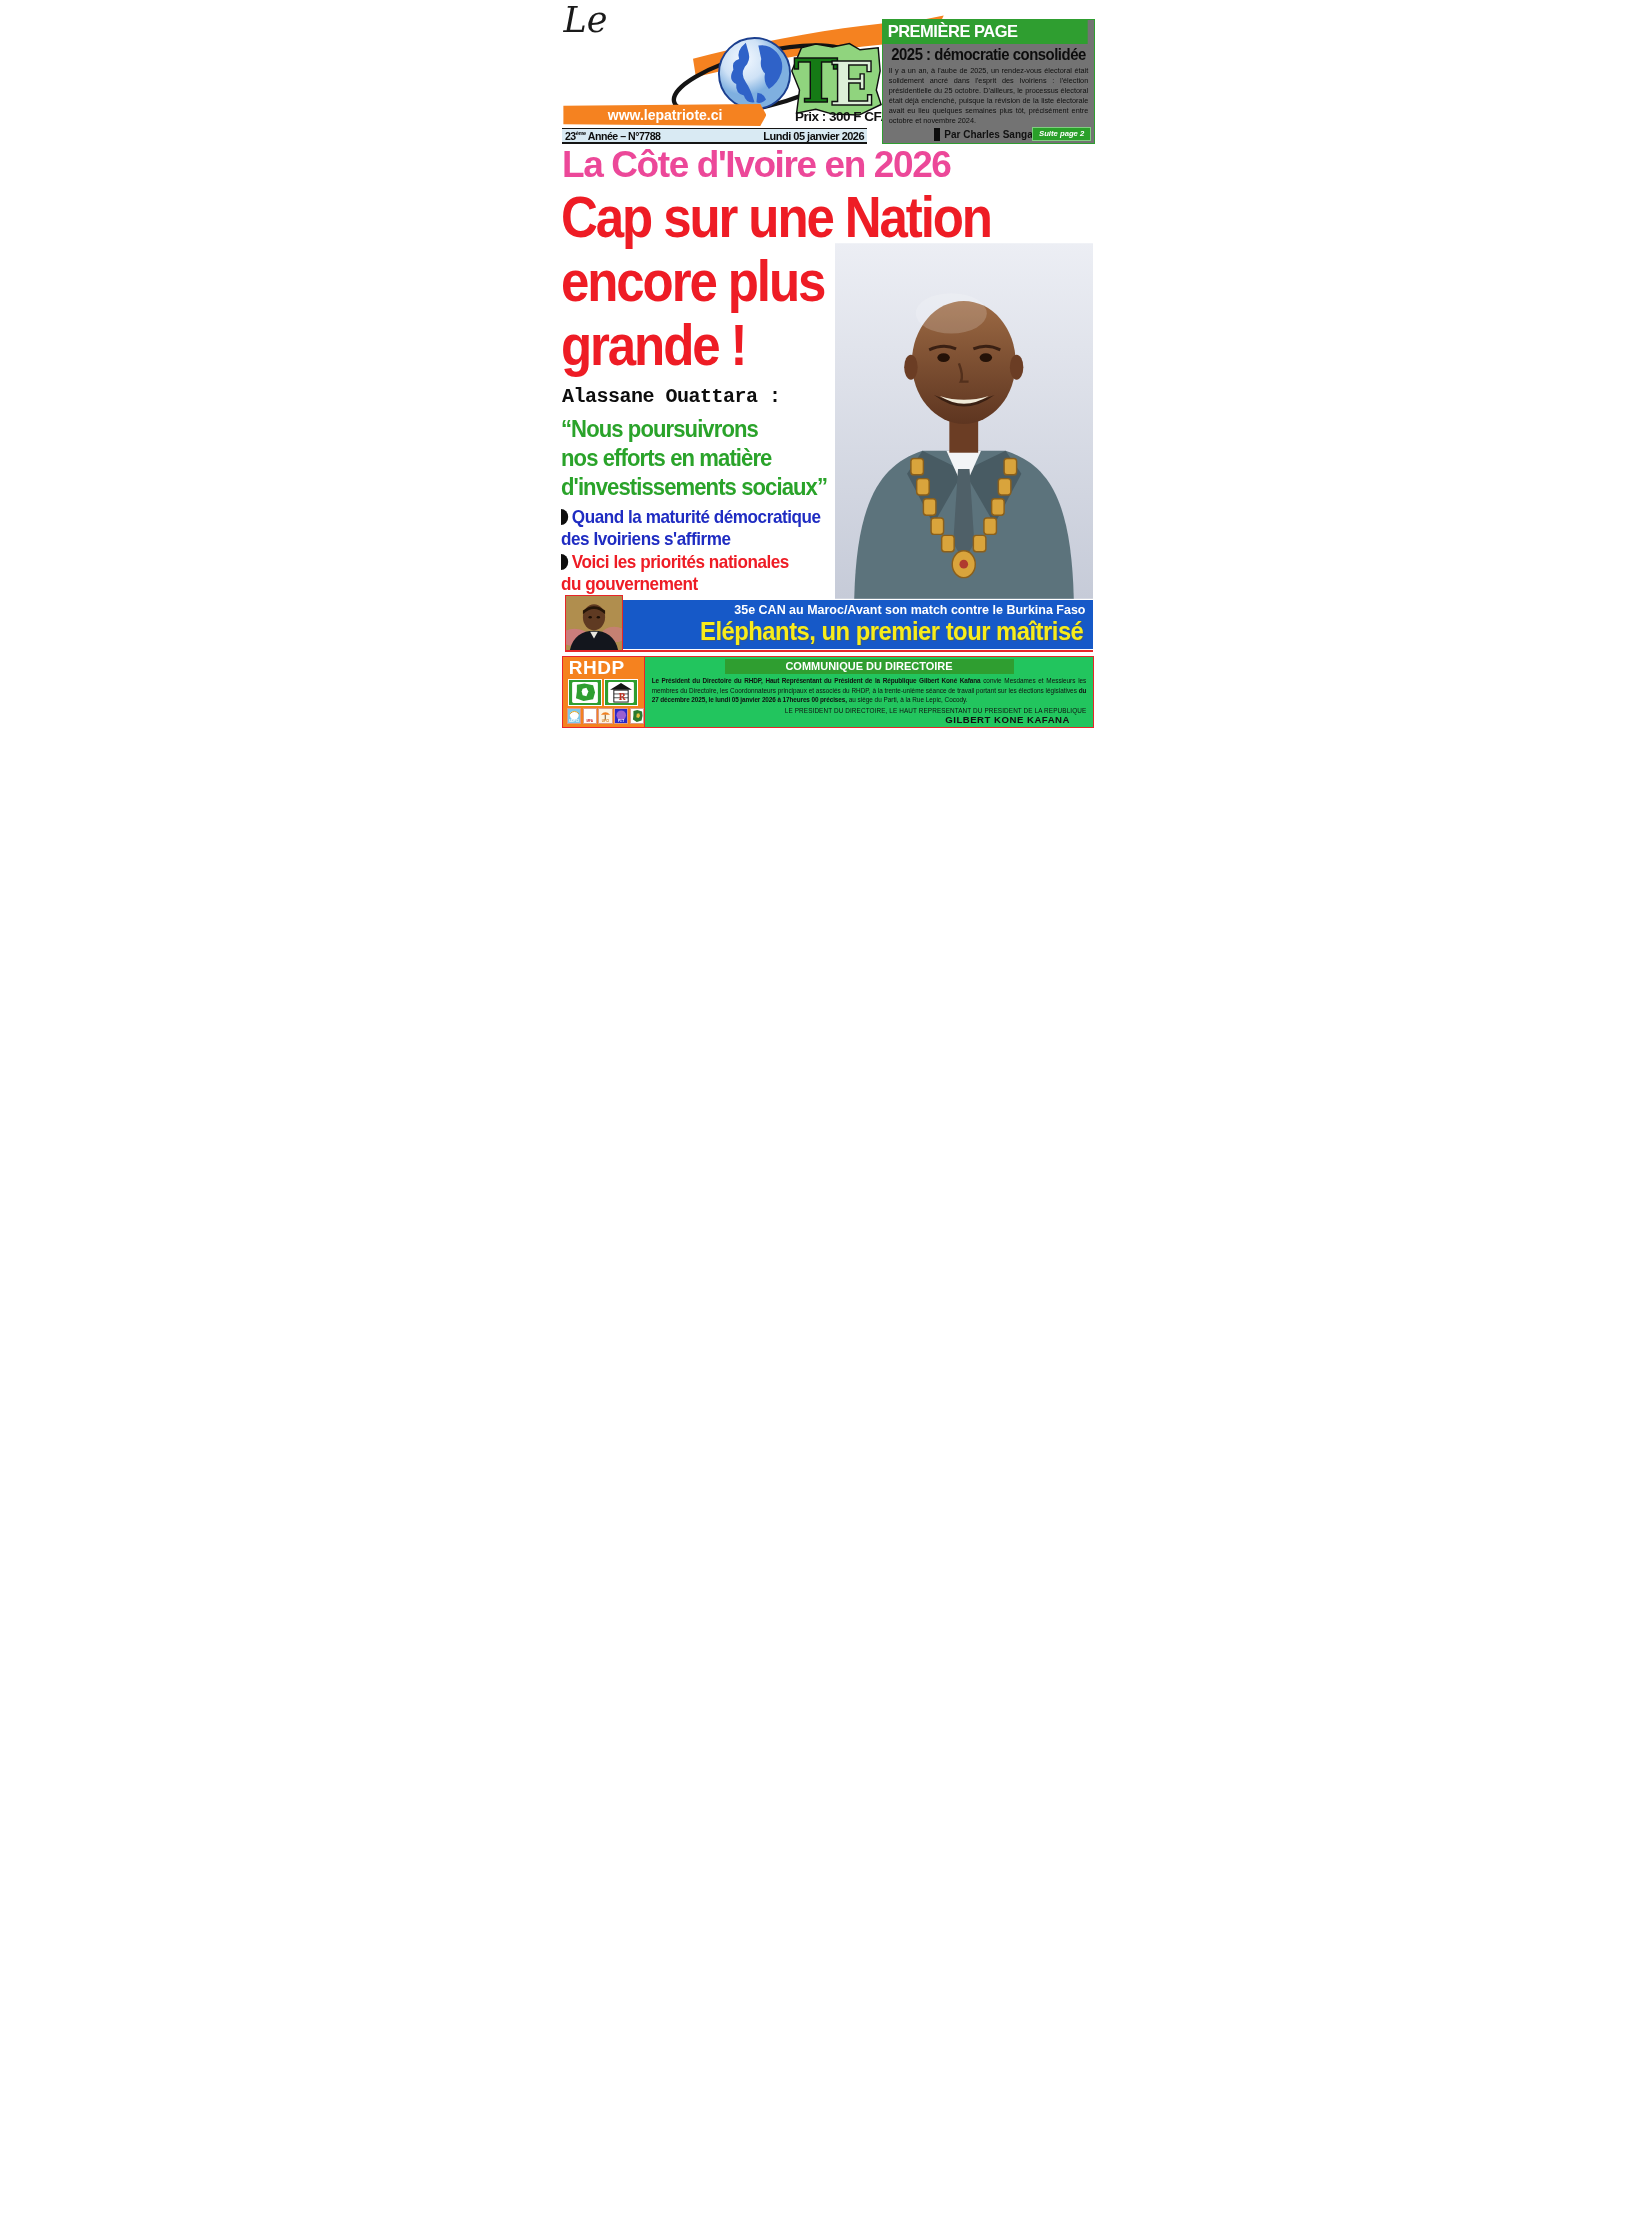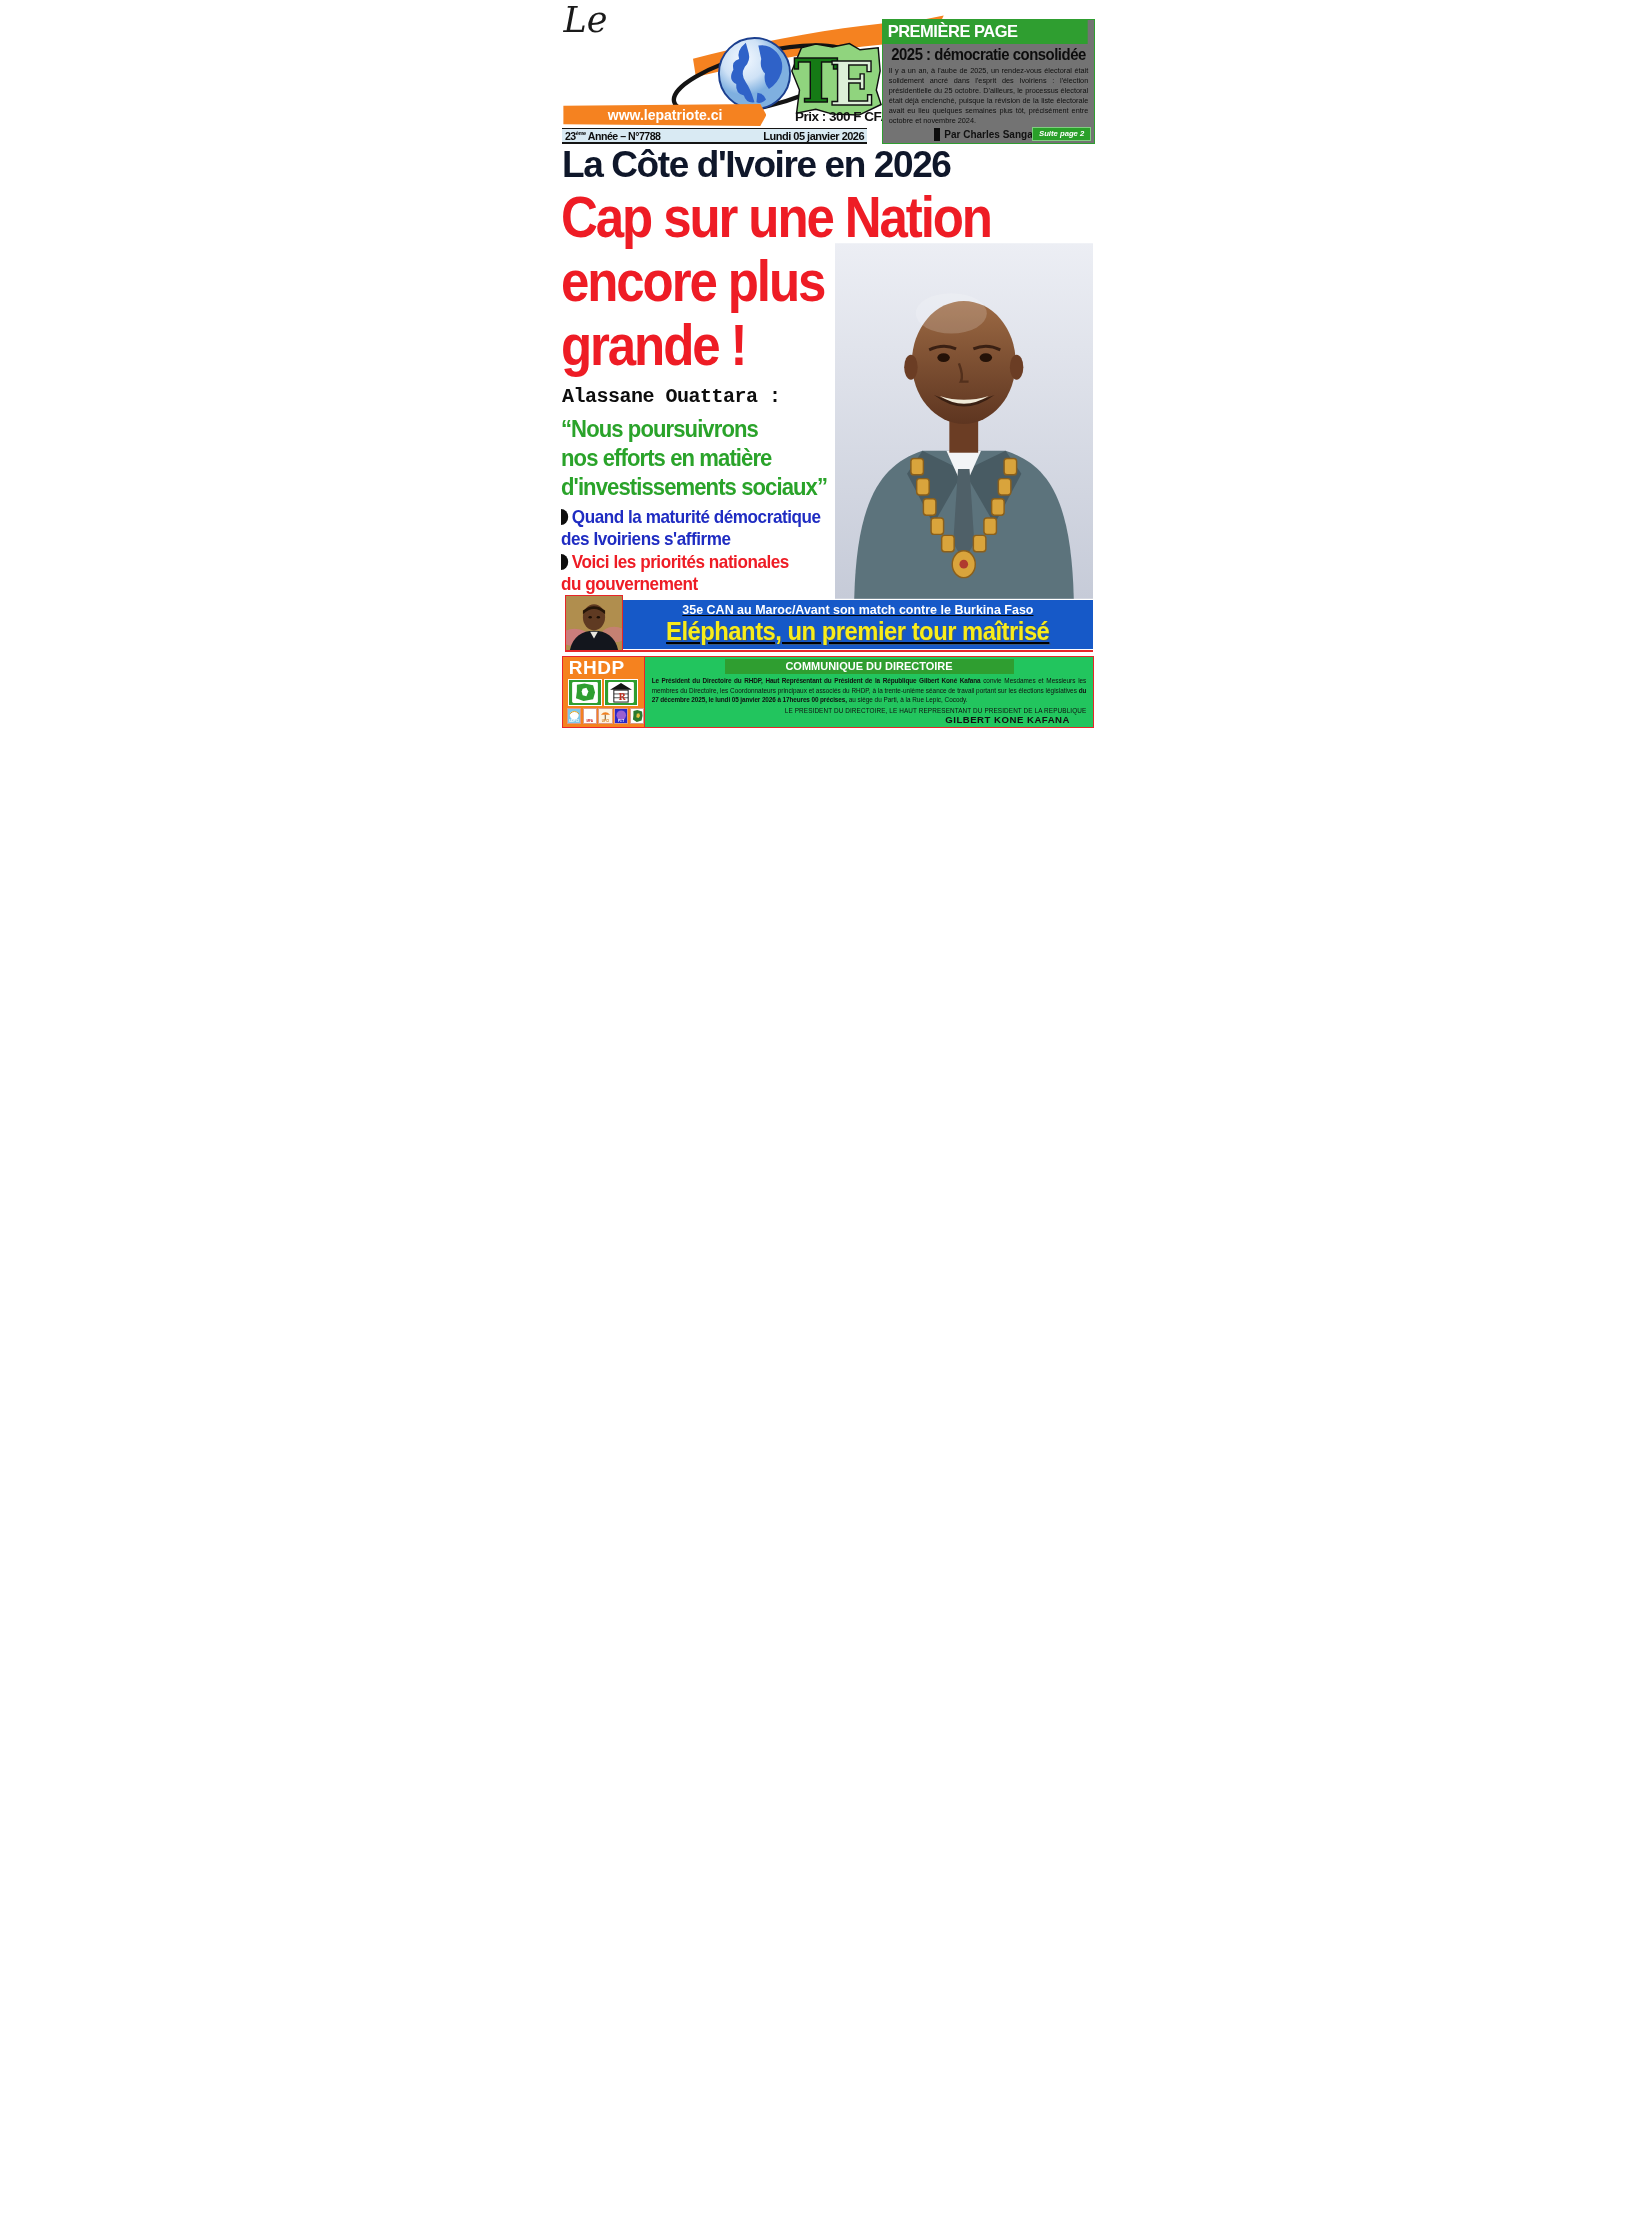--- a/index.html
+++ b/index.html
@@ -36,41 +36,41 @@
 
   
   .date-bar{left:13px;top:128px;width:305px;height:16.4px;background:#d9eaf3;z-index:6;
             border-top:1.9px solid #141414;border-bottom:2.4px double #141414;
             display:flex;justify-content:space-between;align-items:center;padding:0 2.9px;box-sizing:border-box;}
   .date-bar .ed{font-weight:bold;font-size:10.6px;color:#0d0d0d;letter-spacing:-0.5px;}
   .date-bar .ed sup{font-size:5.8px;}
   .date-bar .dt{font-weight:bold;font-size:11px;color:#0d0d0d;letter-spacing:-0.5px;}
 
   
-  .kicker-blue{left:13px;top:146px;font-size:37px;font-weight:bold;color:#0f172a;
+  .kicker-blue{left:13px;top:146px;font-size:37px;font-weight:bold;color:#ec4899;
                letter-spacing:-1.4px;line-height:1;z-index:5;white-space:nowrap;}
   .headline-red{left:11.5px;top:185px;z-index:5;color:#ee1c25;font-weight:bold;font-size:58px;
                 line-height:64px;letter-spacing:-2.4px;transform:scaleX(0.88);transform-origin:left top;white-space:nowrap;}
   .speaker{left:13px;top:385px;font-size:20px;font-weight:bold;color:#0d0d0d;letter-spacing:-0.5px;z-index:5;font-family:Liberation Mono, monospace;}
   .quote-green{left:11.5px;top:414px;color:#2aa32a;font-weight:bold;font-size:24px;line-height:29px;
                letter-spacing:-1px;transform:scaleX(0.92);transform-origin:left top;z-index:5;white-space:nowrap;}
   .bullets{z-index:5;font-weight:bold;font-size:19px;line-height:22px;letter-spacing:-0.5px;
            transform:scaleX(0.9);transform-origin:left top;white-space:nowrap;}
   .bullet-blue{left:11.5px;top:506px;color:#1f2cc2;}
   .bullet-red{left:11.5px;top:551px;color:#ee1c25;}
   .half-disc{display:inline-block;width:8.2px;height:16.4px;background:#0d0d0d;
              border-radius:0 8.2px 8.2px 0;margin-right:3.8px;vertical-align:-2.4px;}
 
   
   .photo-main{left:286px;top:243px;width:258px;height:356px;z-index:4;}
 
   
   .can-photo{left:16px;top:595px;width:56px;height:54px;border:1.4px solid #e62629;z-index:6;background:#b08e4e;}
   .can-blue{left:73px;top:600px;width:471px;height:49px;background:#1659c8;z-index:5;
-            display:flex;flex-direction:column;align-items:center;text-decoration:underline;}
+            display:flex;flex-direction:column;align-items:flex-end;}
   .can-kicker{color:#ffffff;font-weight:bold;font-size:13px;letter-spacing:0px;margin-top:2.4px;
               transform:scaleX(0.96);white-space:nowrap;}
   .can-headline{color:#f8ec1b;font-weight:bold;font-size:25px;letter-spacing:-0.5px;line-height:1;margin-top:1.4px;
                 transform:scaleX(0.95);white-space:nowrap;text-shadow:1px 1px 0 rgba(120,90,0,0.35);}
   .can-rule{left:16px;top:650px;width:528px;height:1.9px;background:#e62629;z-index:5;}
 
   
   .comm-box{left:13px;top:656px;width:530px;height:70px;border:1.4px solid #e8262a;display:flex;z-index:5;}
   .rhdp-panel{width:81px;background:#f5821f;border-right:1.4px solid #e8262a;position:relative;overflow:hidden;}
   .rhdp-name{color:#ffffff;font-weight:bold;font-size:19px;letter-spacing:0.5px;margin:1px 0 0 5.8px;line-height:1.05;}

